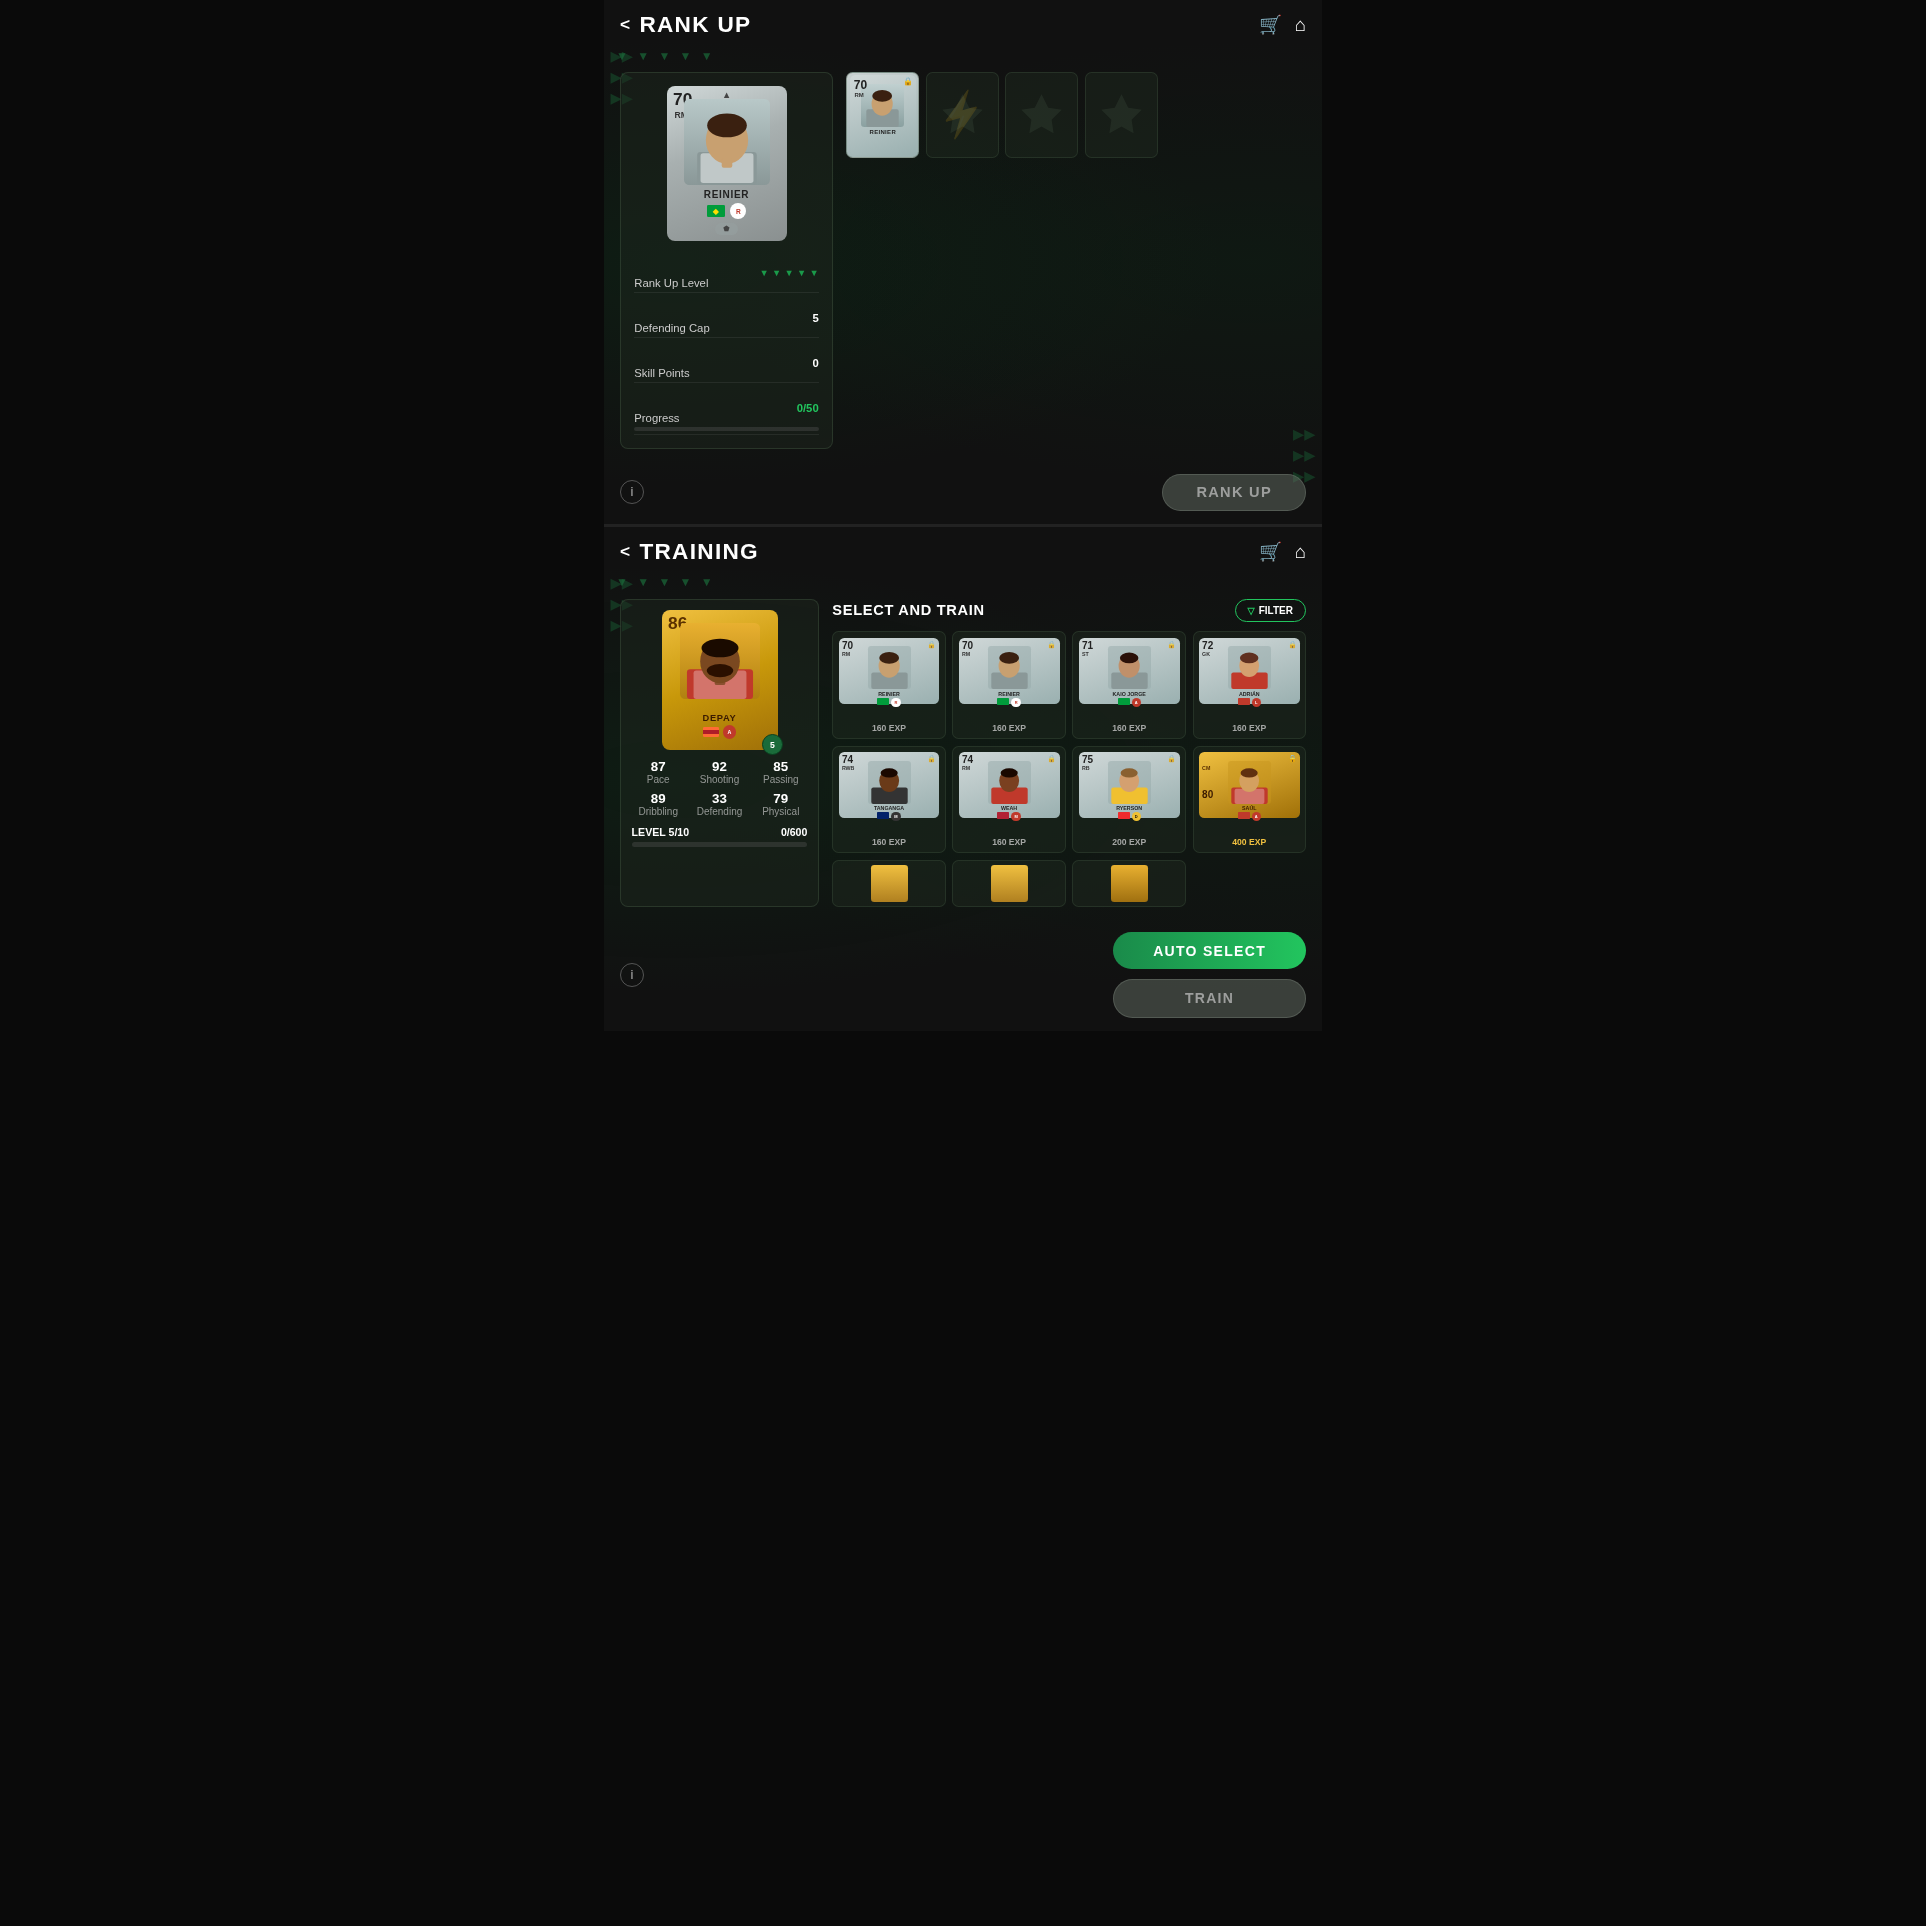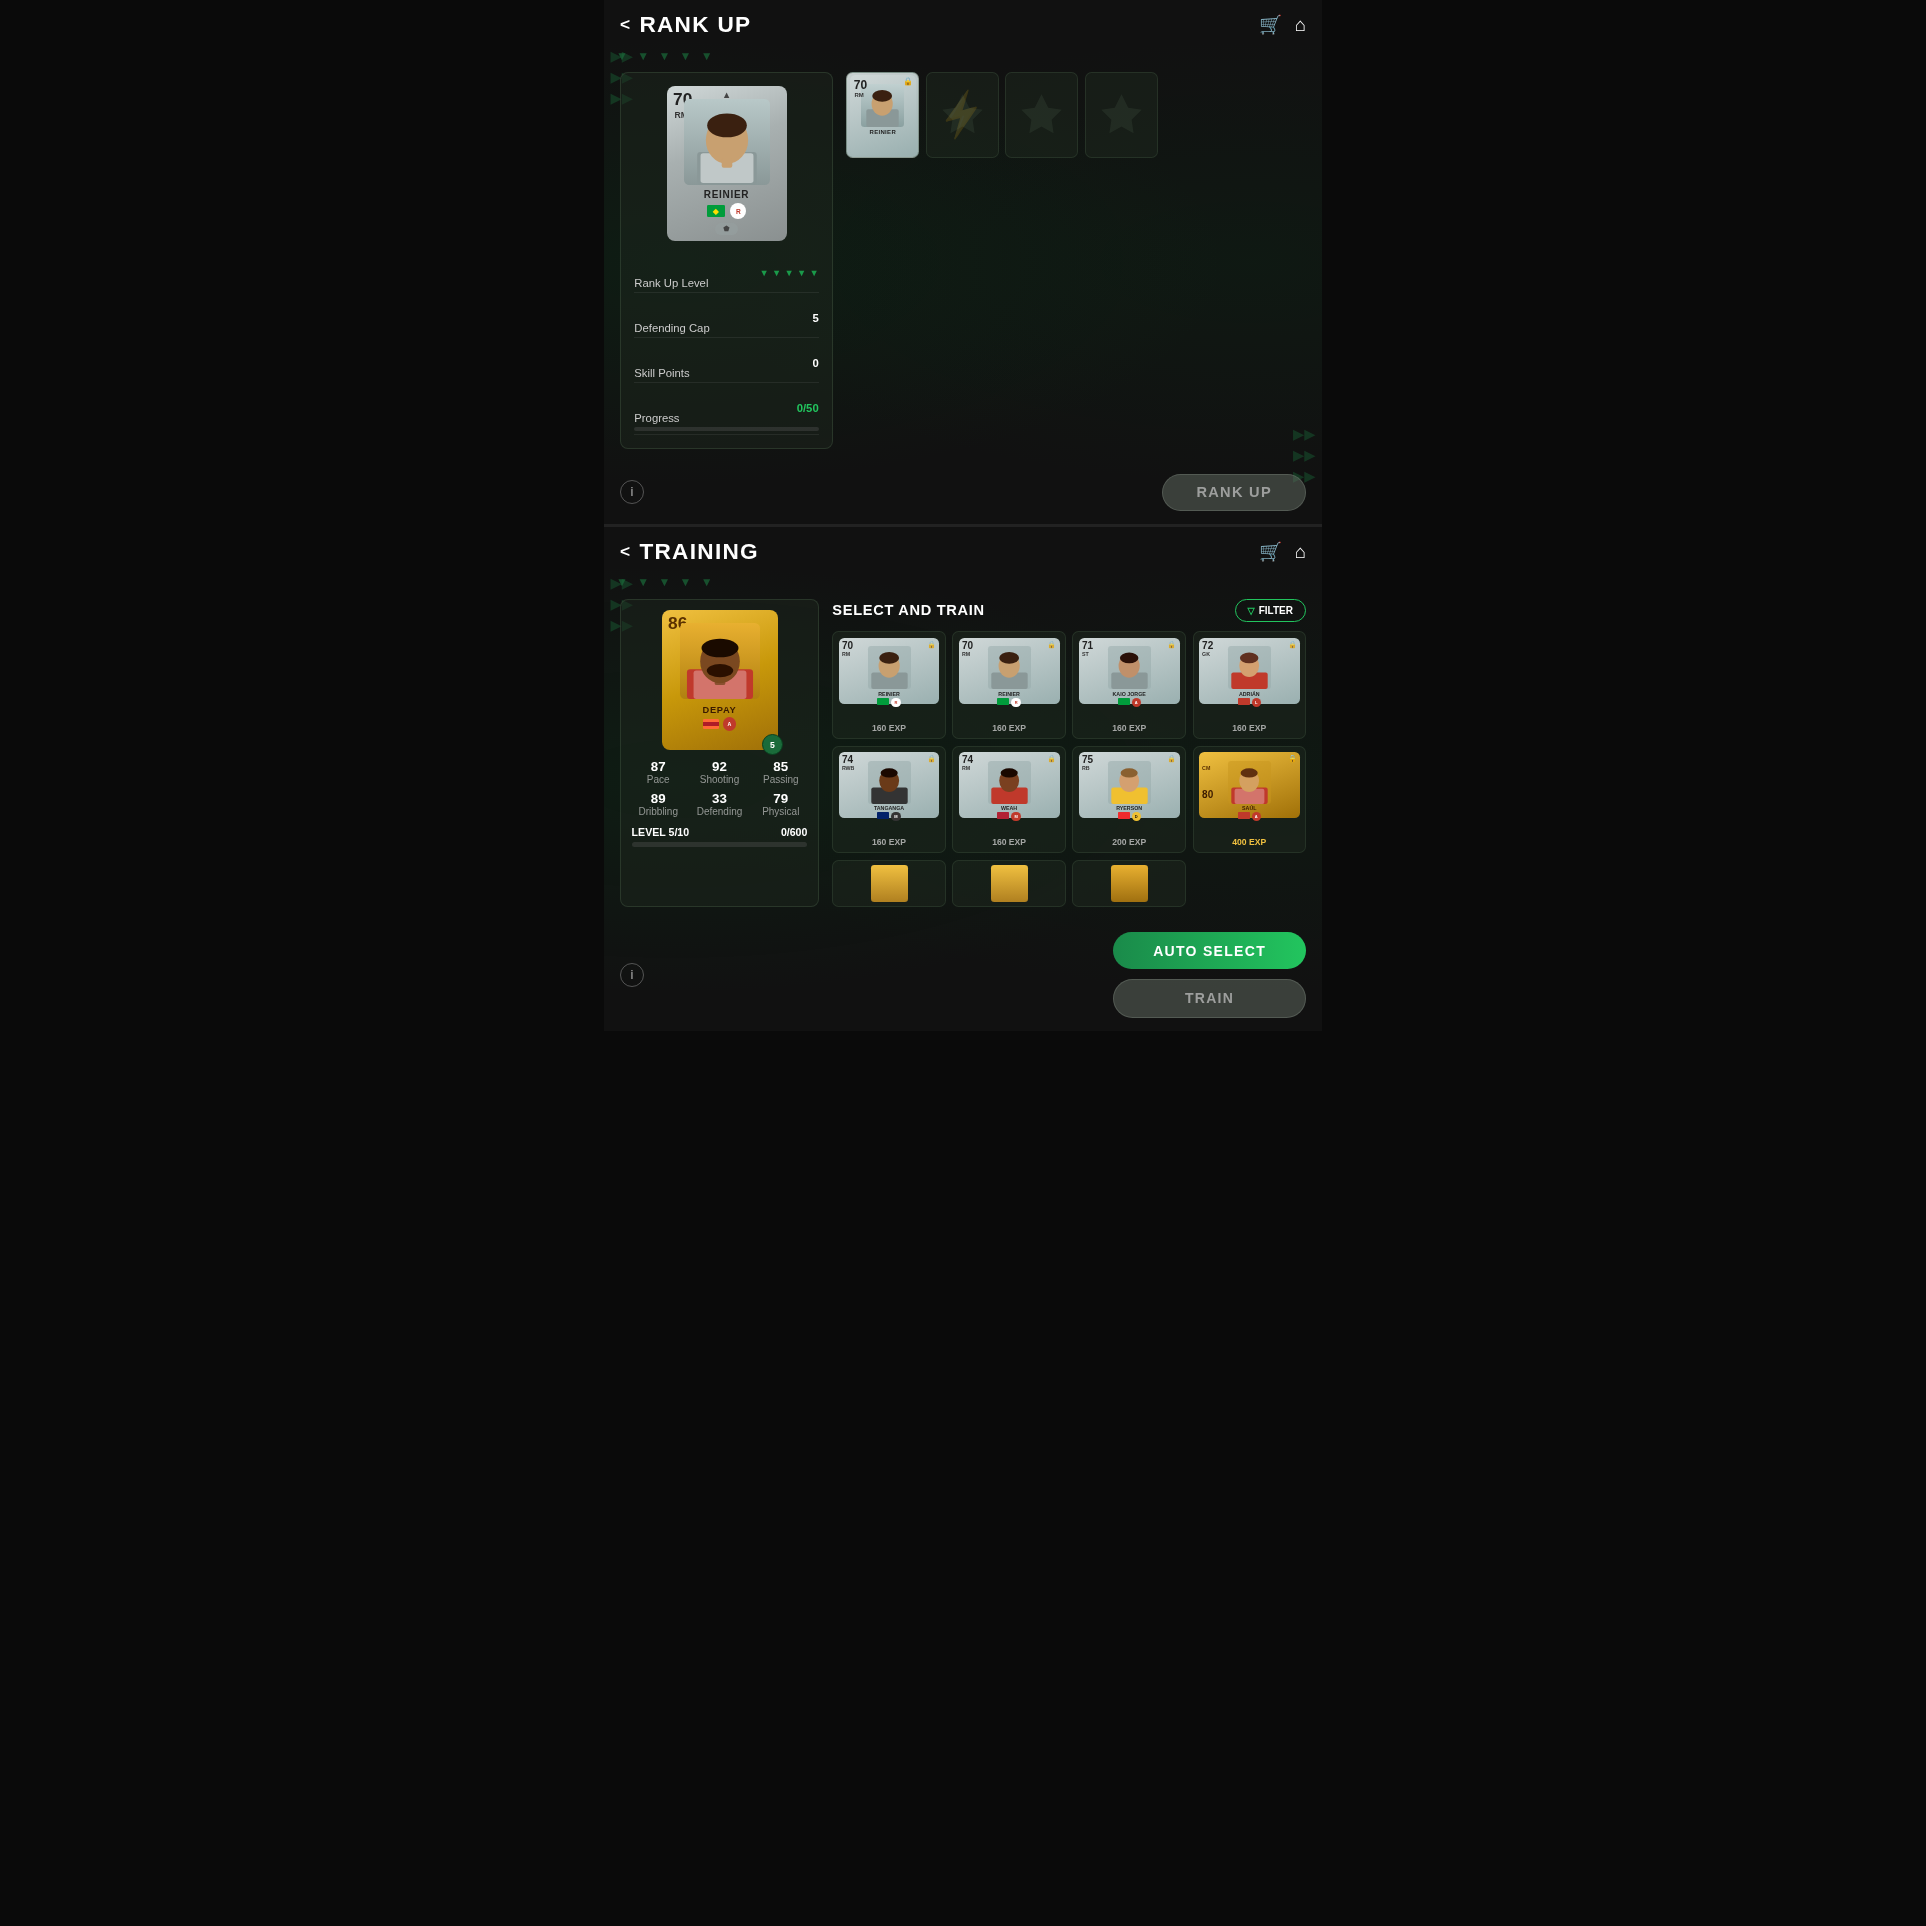--- a/index.html
+++ b/index.html
@@ -450,21 +450,21 @@
       height: 76px;
       background: linear-gradient(180deg, #e8b030 0%, #b08010 100%);
       border-radius: 5.3px;
       margin-top: 6.6px;
       position: relative;
     }
     .gold-card-name {
       font-size: 9.3px;
       font-weight: 900;
       color: #3a1a00;
-      margin-top: 6px;
+      margin-top: 14px;
       letter-spacing: 0.7px;
     }
     .gold-card-flags {
       display: flex;
       gap: 4px;
       align-items: center;
       margin-top: 2px;
     }
     .gold-card-badge {
       width: 12px;

